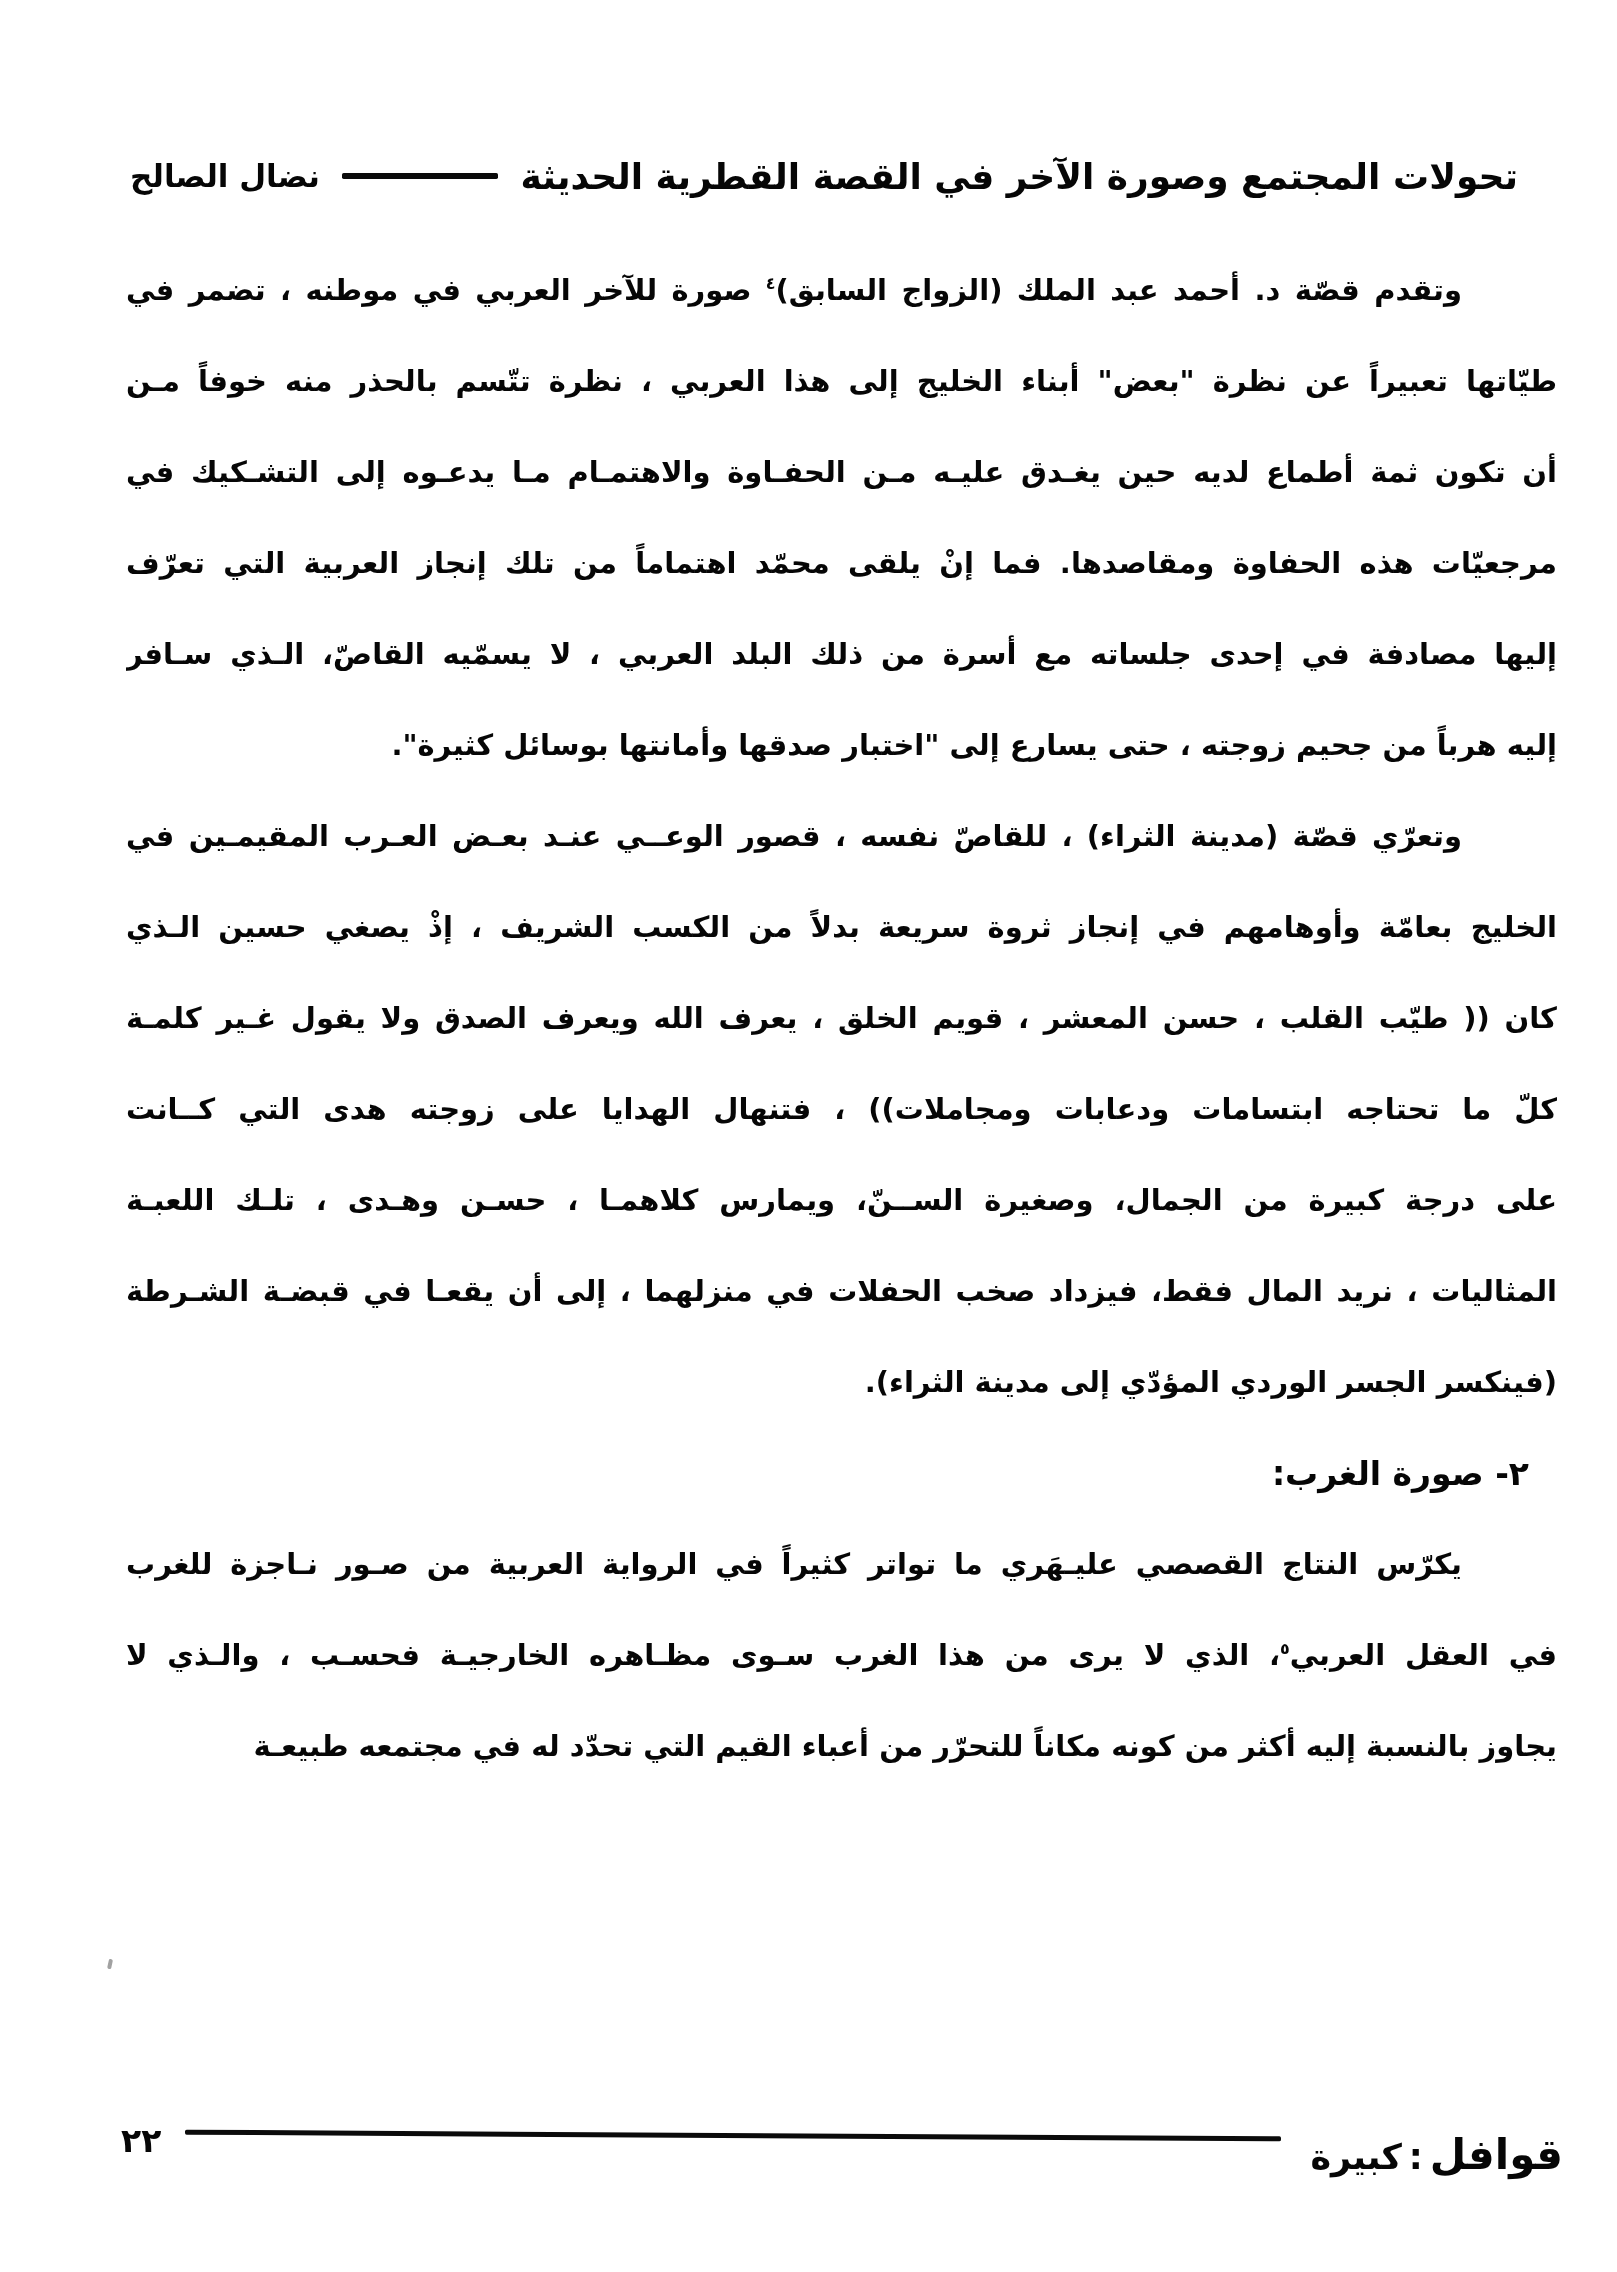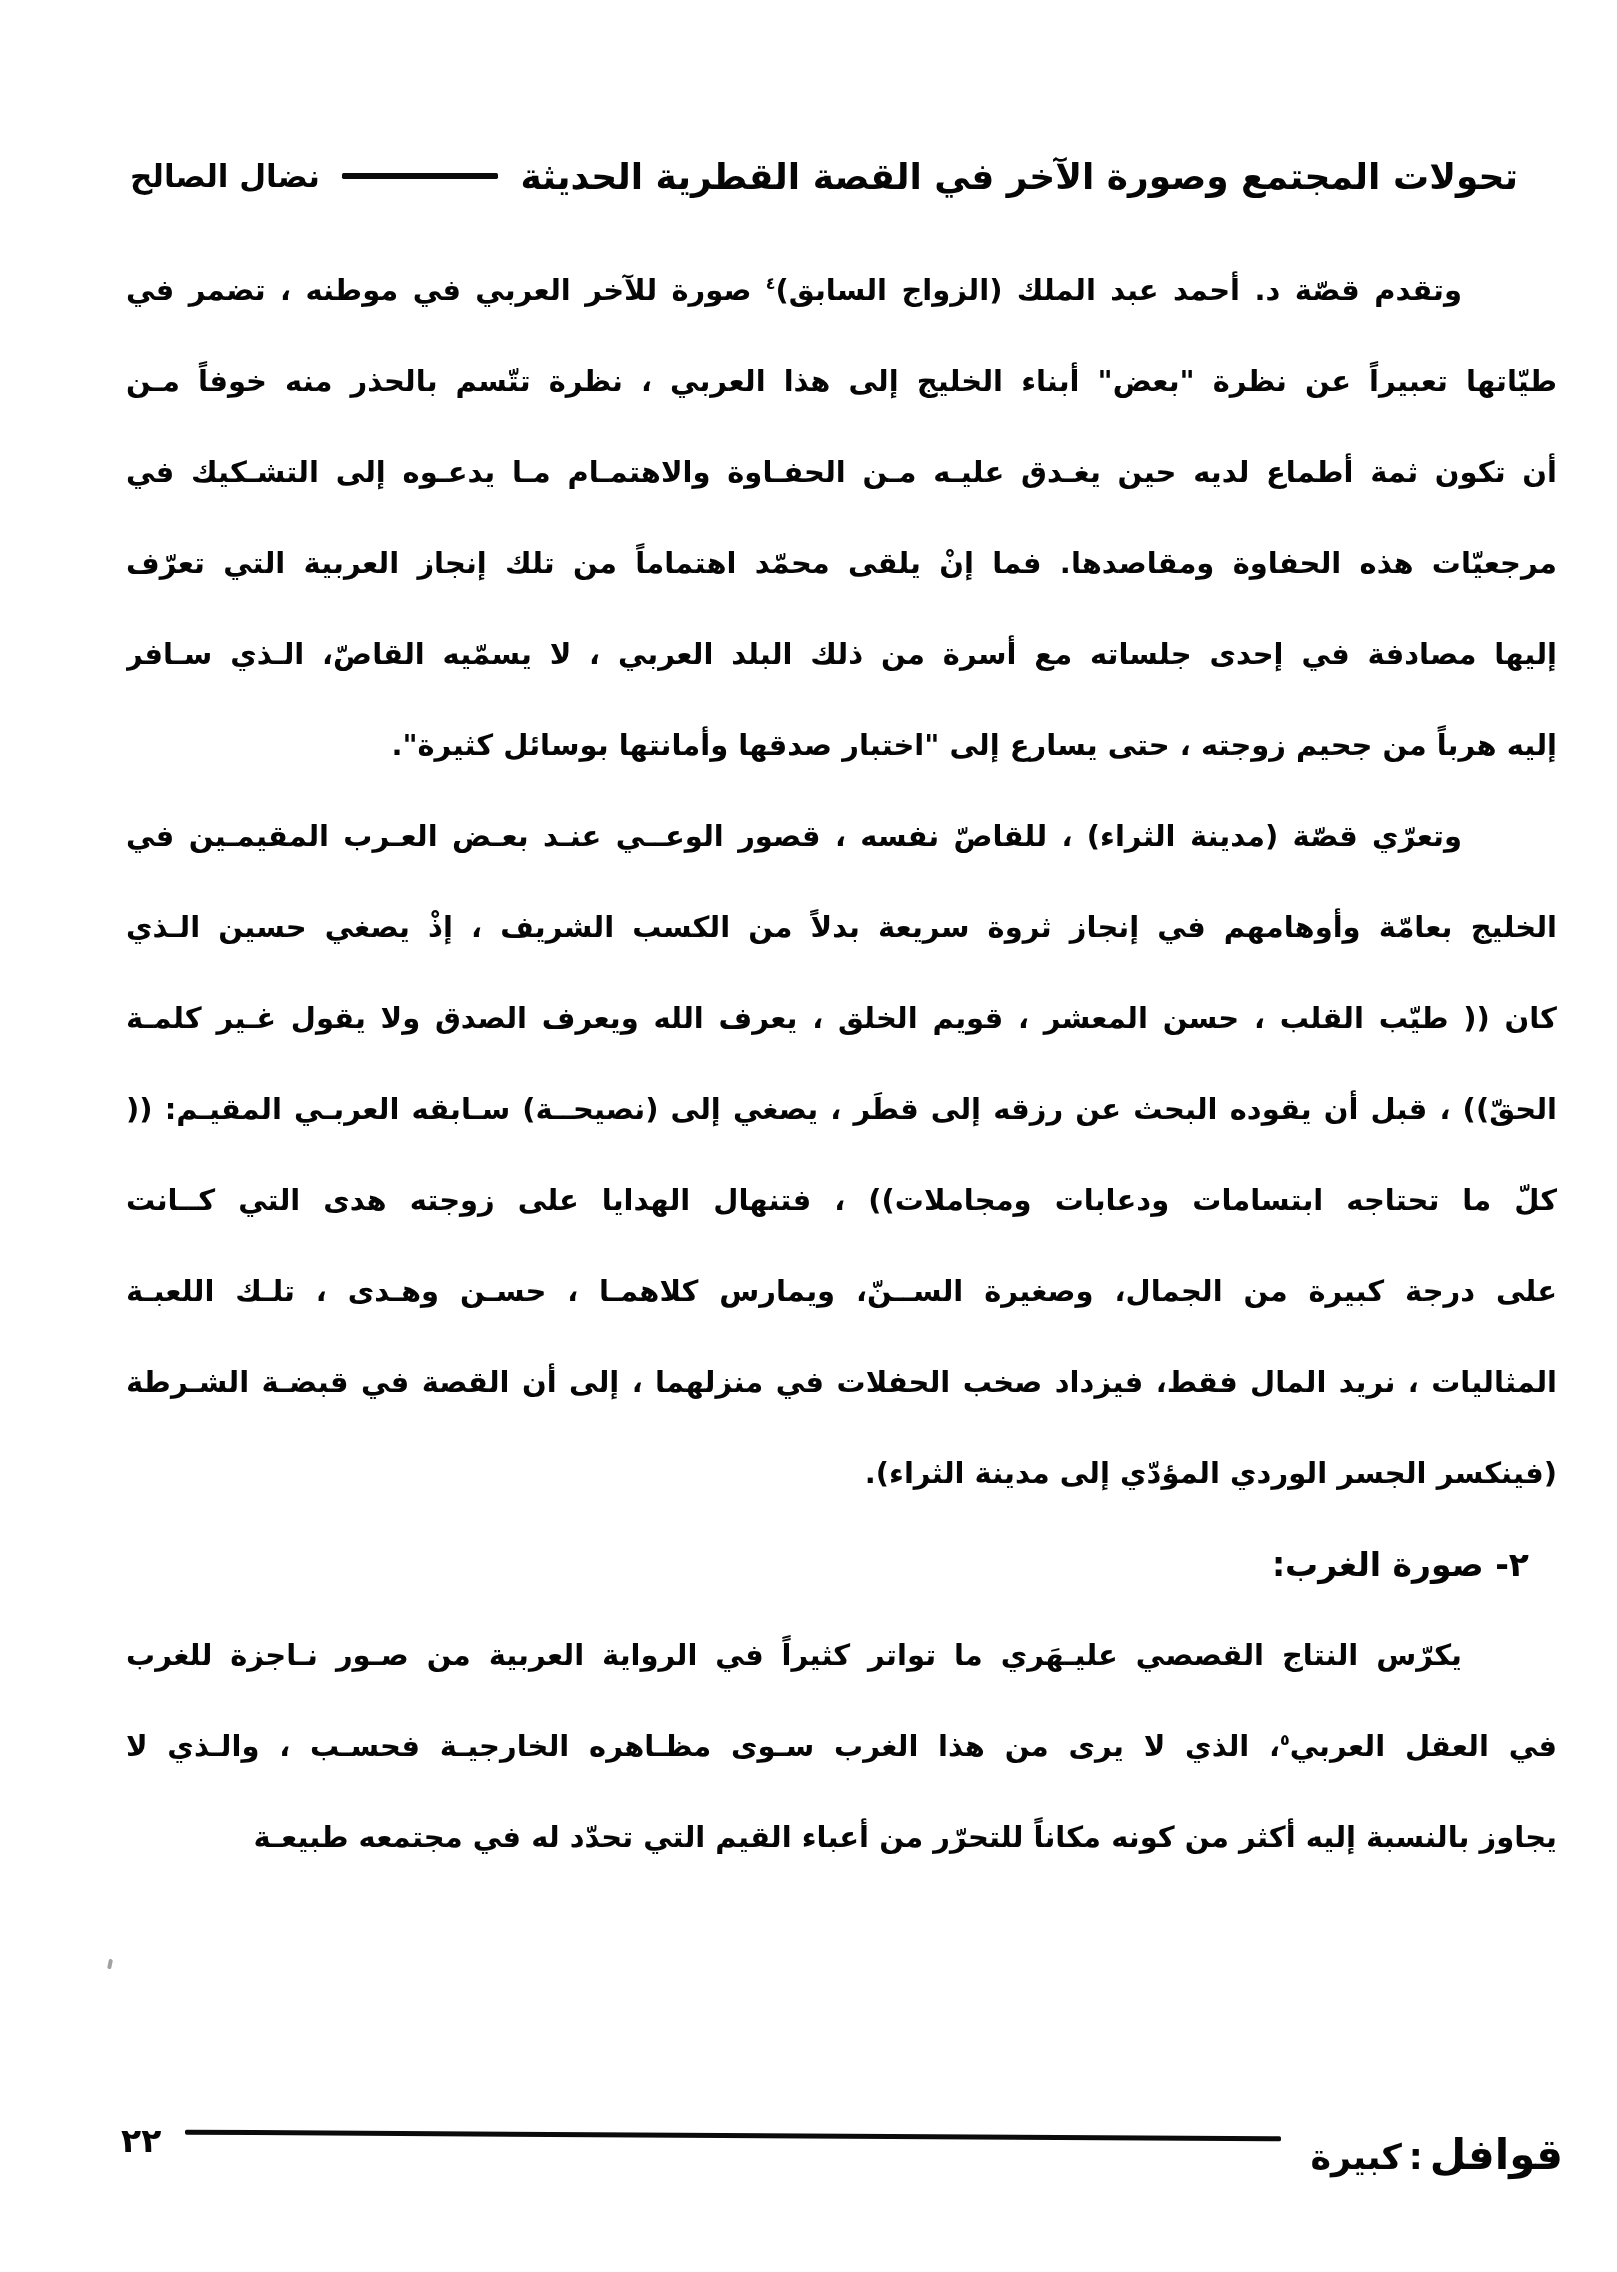--- a/index.html
+++ b/index.html
@@ -86,24 +86,23 @@
   <div class="body">
     <div class="line indent"><span>وتقدم قصّة د. أحمد عبد الملك (الزواج السابق)</span><sup class="fn">٤</sup><span> صورة للآخر العربي في موطنه ، تضمر في</span></div>
     <div class="line">طيّاتها تعبيراً عن نظرة "بعض" أبناء الخليج إلى هذا العربي ، نظرة تتّسم بالحذر منه خوفاً مـن</div>
     <div class="line">أن تكون ثمة أطماع لديه حين يغـدق عليـه مـن الحفـاوة والاهتمـام مـا يدعـوه إلى التشـكيك في</div>
     <div class="line">مرجعيّات هذه الحفاوة ومقاصدها. فما إنْ يلقى محمّد اهتماماً من تلك إنجاز العربية التي تعرّف</div>
     <div class="line">إليها مصادفة في إحدى جلساته مع أسرة من ذلك البلد العربي ، لا يسمّيه القاصّ، الـذي سـافر</div>
     <div class="line end">إليه هرباً من جحيم زوجته ، حتى يسارع إلى "اختبار صدقها وأمانتها بوسائل كثيرة".</div>
     <div class="line indent">وتعرّي قصّة (مدينة الثراء) ، للقاصّ نفسه ، قصور الوعــي عنـد بعـض العـرب المقيمـين في</div>
     <div class="line">الخليج بعامّة وأوهامهم في إنجاز ثروة سريعة بدلاً من الكسب الشريف ، إذْ يصغي حسين الـذي</div>
     <div class="line">كان (( طيّب القلب ، حسن المعشر ، قويم الخلق ، يعرف الله ويعرف الصدق ولا يقول غـير كلمـة</div>
-    <div class="line">الحقّ)) ، قبل أن يقوده البحث عن رزقه إلى قطَر ، يصغي إلى (نصيحــة) سـابقه العربـي المقيـم: ((</div>
     <div class="line">كلّ ما تحتاجه ابتسامات ودعابات ومجاملات)) ، فتنهال الهدايا على زوجته هدى التي كــانت</div>
     <div class="line">على درجة كبيرة من الجمال، وصغيرة الســنّ، ويمارس كلاهمـا ، حسـن وهـدى ، تلـك اللعبـة</div>
-    <div class="line">المثاليات ، نريد المال فقط، فيزداد صخب الحفلات في منزلهما ، إلى أن القصة في قبضـة الشـرطة</div>
+    <div class="line">المثاليات ، نريد المال فقط، فيزداد صخب الحفلات في منزلهما ، إلى أن يقعـا في قبضـة الشـرطة</div>
     <div class="line end">(فينكسر الجسر الوردي المؤدّي إلى مدينة الثراء).</div>
     <div class="heading">٢- صورة الغرب:</div>
     <div class="line indent">يكرّس النتاج القصصي عليـهَري ما تواتر كثيراً في الرواية العربية من صـور نـاجزة للغرب</div>
     <div class="line"><span>في العقل العربي</span><sup class="fn">٥</sup><span>، الذي لا يرى من هذا الغرب سـوى مظـاهره الخارجيـة فحسـب ، والـذي لا</span></div>
     <div class="line end">يجاوز بالنسبة إليه أكثر من كونه مكاناً للتحرّر من أعباء القيم التي تحدّد له في مجتمعه طبيعـة</div>
   </div>
 
   <div class="speck"></div>
 
   <div class="footer">

